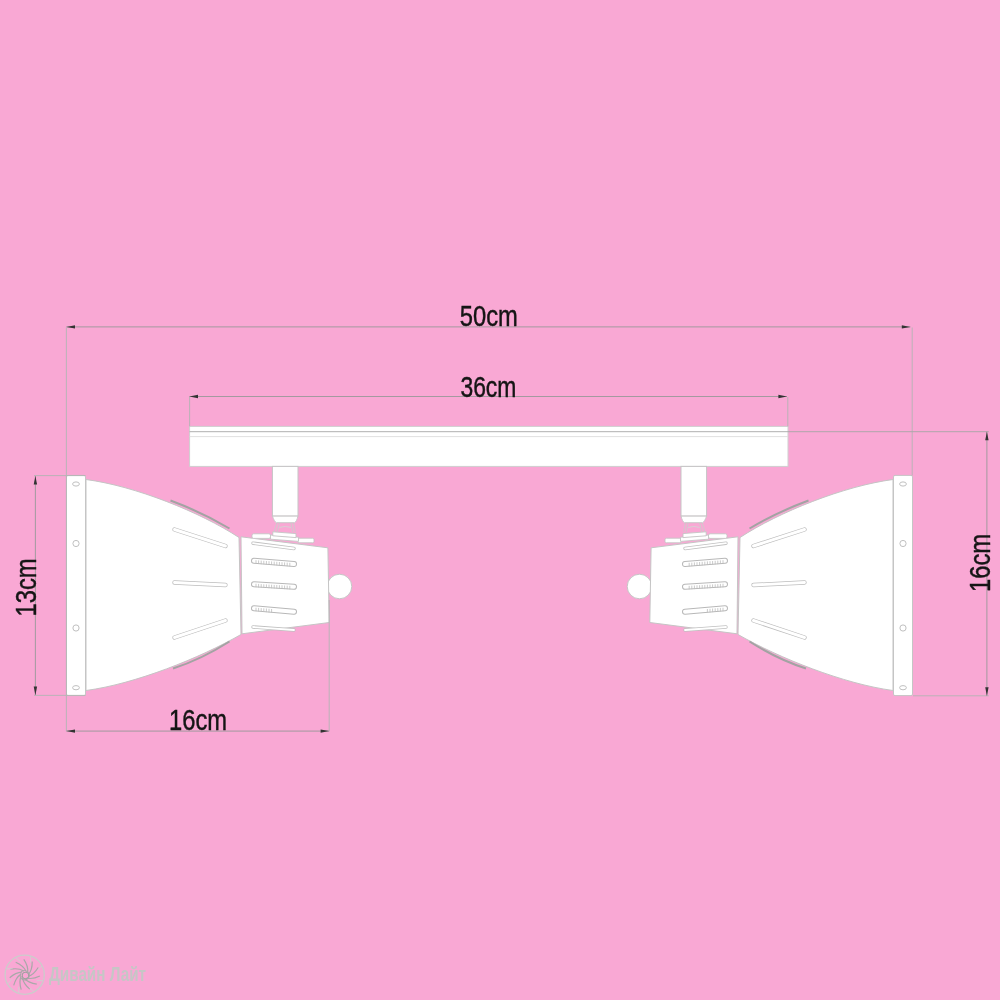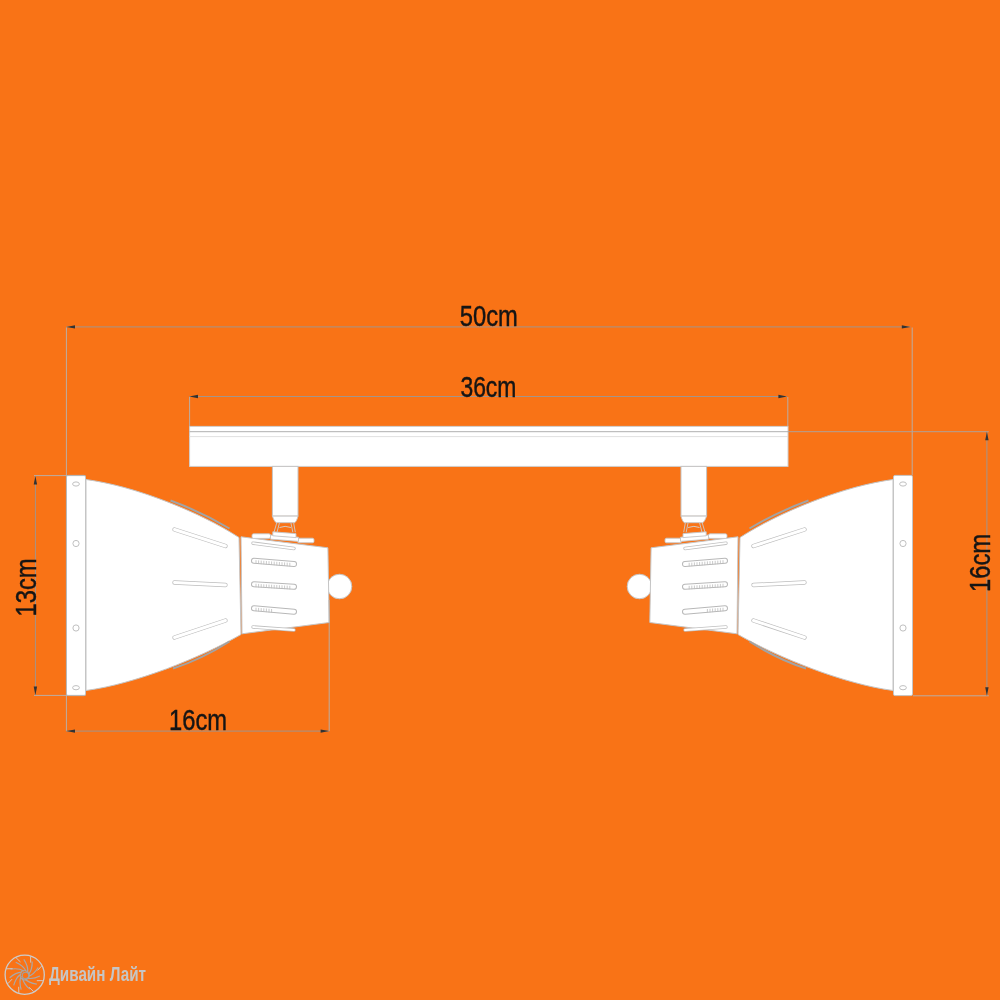--- a/index.html
+++ b/index.html
@@ -1,16 +1,16 @@
 <!DOCTYPE html>
 <html><head>
 <meta charset="utf-8">
 <style>
 html,body{margin:0;padding:0;background:#ffffff;}
-#stage{position:relative;width:1000px;height:1000px;background:#f97316;overflow:hidden;}
+#stage{position:relative;width:1000px;height:1000px;background:#f9a8d4;overflow:hidden;}
 text{font-family:"Liberation Sans",sans-serif;}
 </style>
 </head>
 <body>
 <div id="stage">
 <svg width="1000" height="1000" viewBox="0 0 1000 1000" xmlns="http://www.w3.org/2000/svg">
 <defs>
 <g id="lamp">
 
 <circle cx="339.5" cy="586.5" r="12.3" fill="#ffffff" stroke="#c5c5c5" stroke-width="1"></circle>

